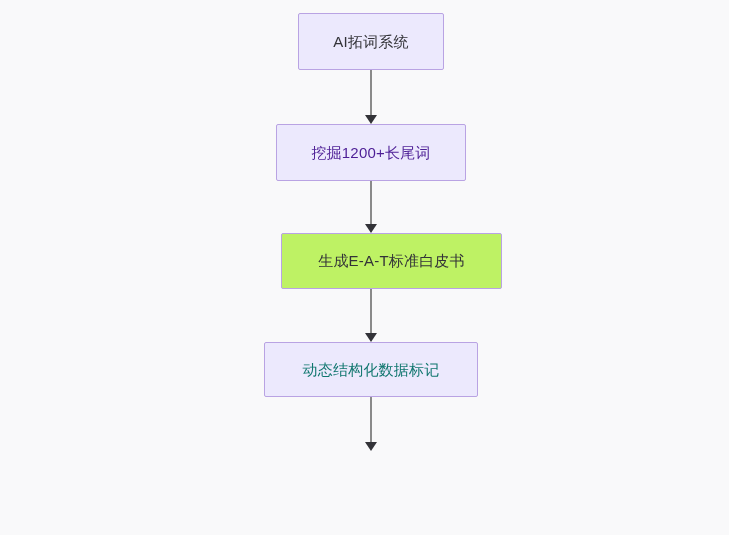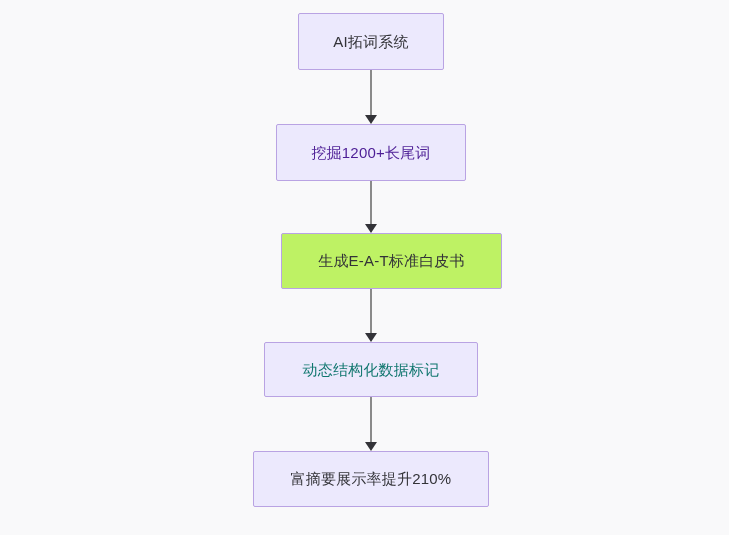--- a/index.html
+++ b/index.html
@@ -101,17 +101,14 @@
   </div>
 
   <div class="node" style="left: 261px; top: 233px; width: 221px; height: 56px; background: #bef264; border-color: rgb(185, 163, 227); color: rgb(51, 51, 56); margin-left: 20px;">
     <span class="node-label">生成E-A-T标准白皮书</span>
   </div>
 
   <div class="node" style="left: 264px; top: 342px; width: 214px; height: 55px; background: rgb(236, 233, 253); border-color: rgb(185, 163, 227); color: #0f766e;">
     <span class="node-label">动态结构化数据标记</span>
   </div>
 
-  <div class="node" style="left: 253px; top: 451px; width: 236px; height: 56px; background: rgb(236, 233, 253); border-color: rgb(185, 163, 227); color: rgb(51, 51, 56);">
-    <span class="node-label">富摘要展示率提升210%</span>
-  </div>
 
 </div>
 
 </body></html>

